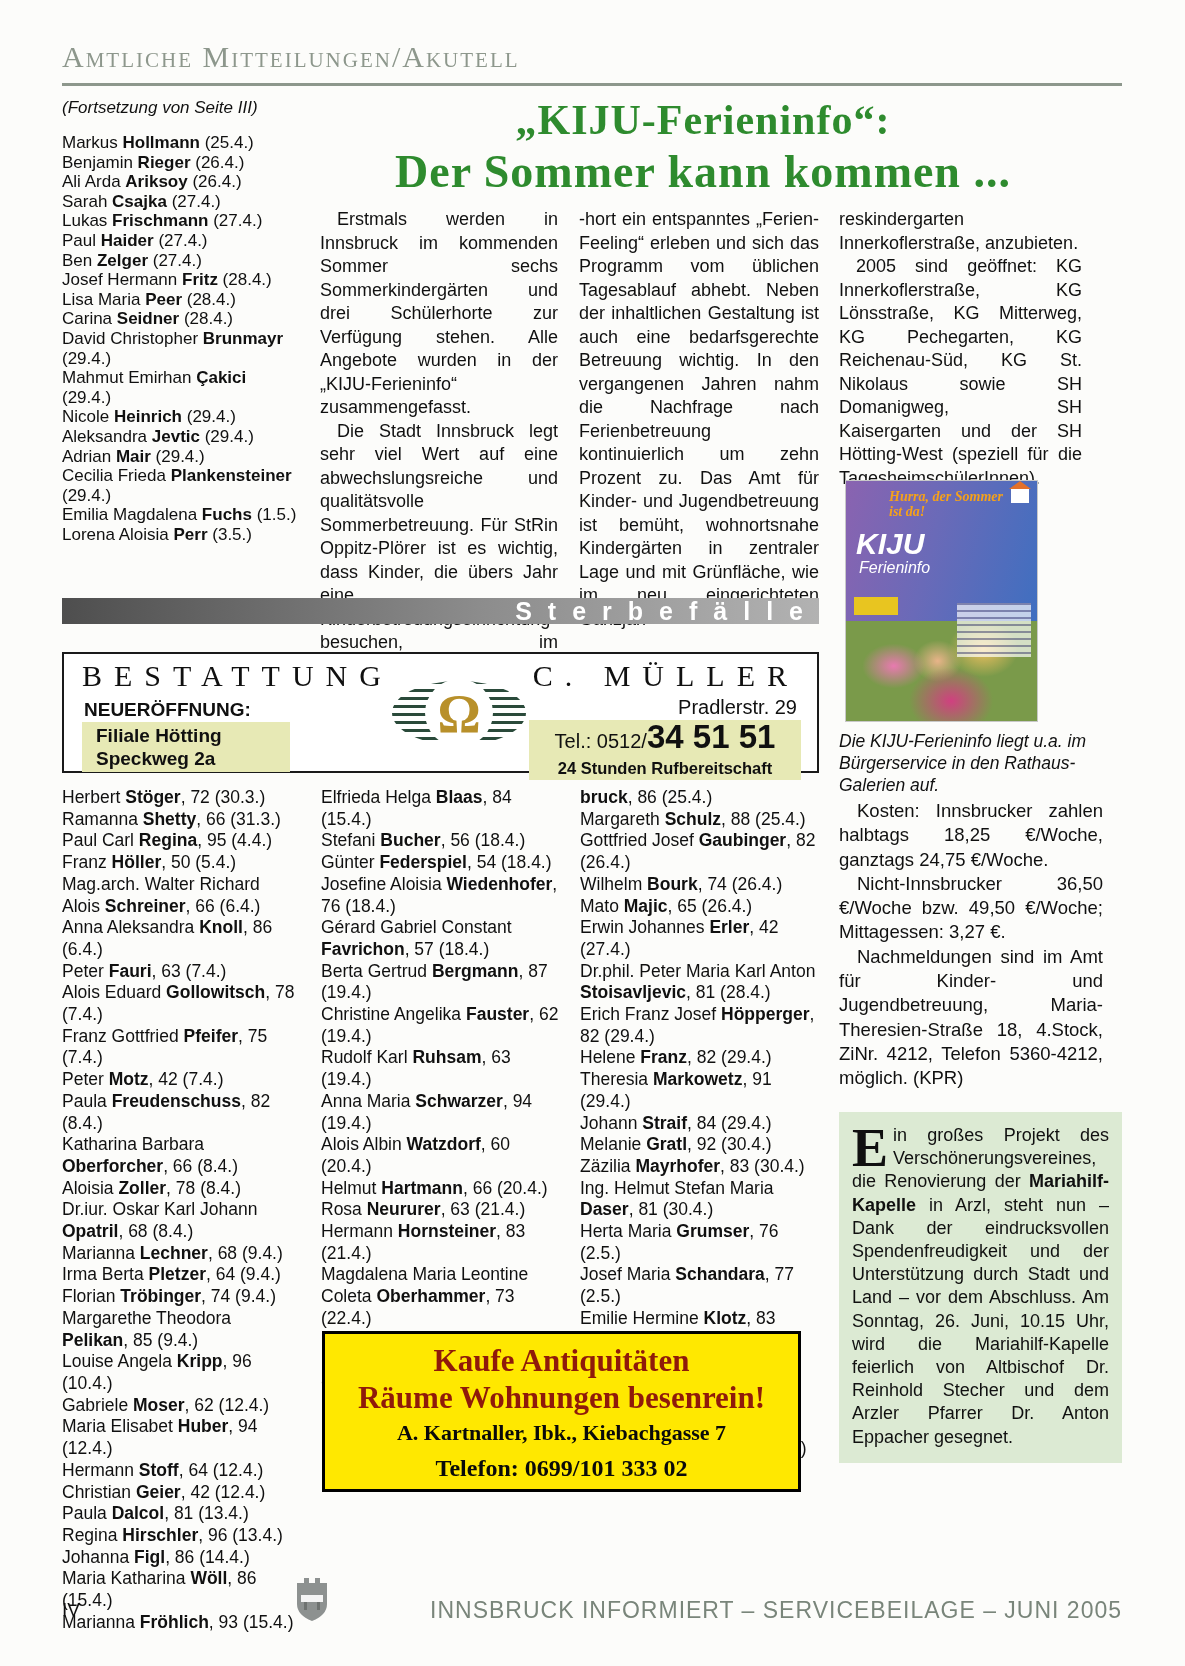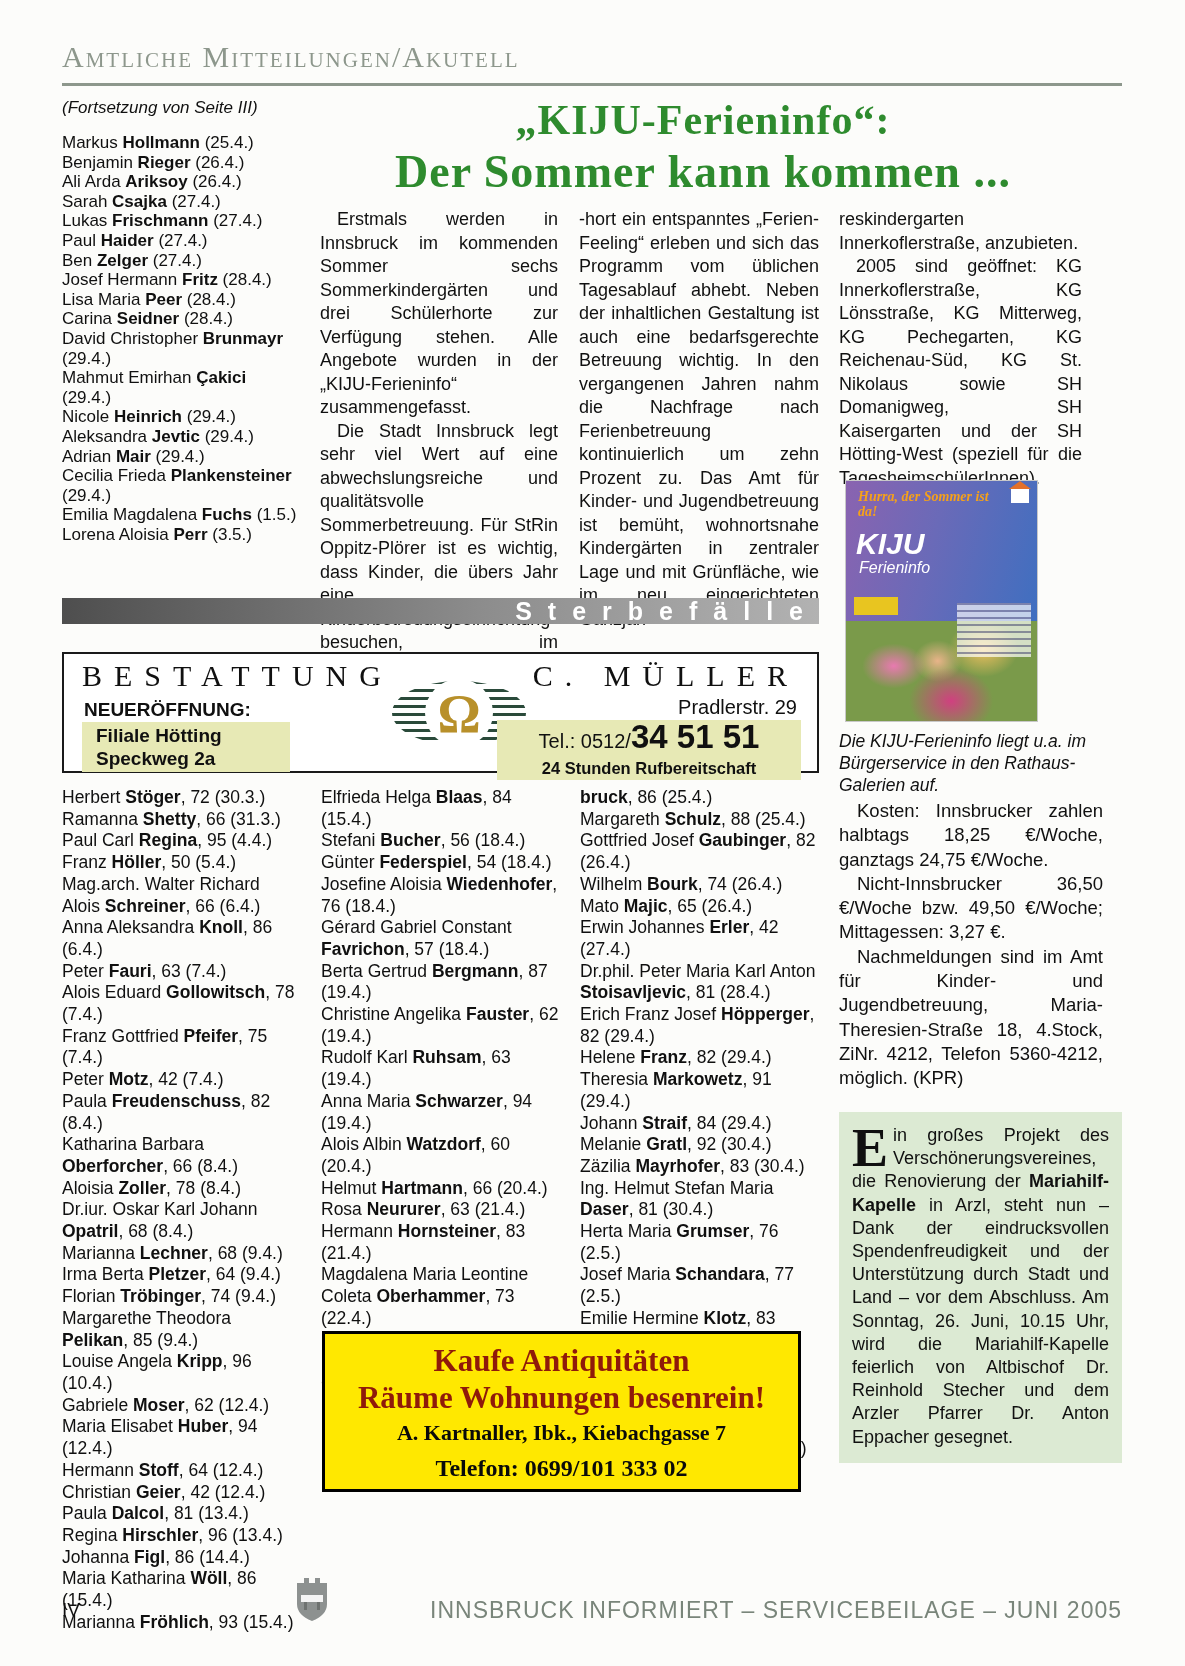--- a/index.html
+++ b/index.html
@@ -24,21 +24,21 @@
   .art-col { font-size:18px; line-height:23.5px; text-align:justify; hyphens:auto; }
   .art-col p { margin:0; }
   .art-col p.indent { text-indent:17px; }
   .art-col1 { left:320px; top:208px; width:238px; }
   .art-col2 { left:579px; top:208px; width:240px; }
   .art-col3 { left:839px; top:208px; width:243px; }
 
   
   .kiju { left:846px; top:481px; width:191px; height:240px; box-shadow:0 0 0 1px #c8c8c8; overflow:hidden; }
   .kiju-top { position:relative; width:100%; height:140px; background:linear-gradient(105deg,#8a63b0 0%,#6a6ab8 45%,#3f6fc0 100%); }
-  .kiju-script { color:#f5a11a; font-family:"Liberation Serif",serif; font-style:italic; font-weight:bold; font-size:14px; line-height:15px; padding:8px 34px 0 12px; }
+  .kiju-script { color:#f5a11a; font-family:"Liberation Serif",serif; font-style:italic; font-weight:bold; font-size:14px; line-height:15px; padding:8px 34px 0 12px;margin-left:31px; }
   .kiju-house { position:absolute; right:8px; top:8px; width:18px; height:14px; background:#fff; }
   .kiju-house::before { content:""; position:absolute; left:-2px; top:-8px; border-left:11px solid transparent; border-right:11px solid transparent; border-bottom:8px solid #e3702a; }
   .kiju-title { color:#fff; font-size:30px; font-weight:bold; font-style:italic; padding-left:10px; margin-top:10px; line-height:30px; }
   .kiju-sub { color:#fff; font-size:16px; font-style:italic; padding-left:13px; }
   .kiju-yellowbox { position:absolute; left:8px; bottom:6px; width:44px; height:18px; background:#e8c520; }
   .kiju-textblock { position:absolute; right:6px; bottom:-36px; width:74px; height:54px; background:rgba(255,255,255,0.85);
       background-image:repeating-linear-gradient(180deg,#8888aa 0 2px,transparent 2px 7px); opacity:.8; }
   .kiju-photo { width:100%; height:100px; background:
       radial-gradient(45px 32px at 25% 45%, #e87ab0 0%, rgba(232,122,176,0) 70%),
       radial-gradient(50px 40px at 72% 28%, #f0c060 0%, rgba(240,192,96,0) 70%),
@@ -58,21 +58,21 @@
   .b-neueroeffnung { position:absolute; left:20px; top:45px; font-size:19px; font-weight:bold; }
   .b-highlight { position:absolute; left:18px; top:68px; width:208px; background:var(--highlight-olive,#e7e9b5); padding:2px 14px; }
   .b-highlight div { font-size:19px; font-weight:bold; line-height:23px; }
   .omega { position:absolute; left:328px; top:12px; width:134px; height:94px; }
   .omega-lines { position:absolute; left:0; right:0; top:15px; height:64px; border-radius:50%;
       background:repeating-linear-gradient(180deg,#2a4a3a 0 3px,transparent 3px 8px); }
   .omega-glyph { position:absolute; left:50%; top:50%; transform:translate(-50%,-50%); width:68px; height:68px; background:#fff; border-radius:50%;
       font-family:"Liberation Serif",serif; font-size:54px; font-weight:bold; color:#b8902a; text-align:center; line-height:70px; }
   .b-title-right { position:absolute; right:18px; top:5px; font-family:"Liberation Serif",serif; font-size:30px; letter-spacing:12px; }
   .b-address { position:absolute; right:20px; top:42px; font-size:20px; }
-  .b-telbox { position:absolute; right:16px; top:66px; width:304px; background:var(--highlight-olive,#e7e9b5); text-align:center; padding:1px 8px 3px; }
+  .b-telbox { position:absolute; right:16px; top:66px; width:272px; background:var(--highlight-olive,#e7e9b5); text-align:center; padding:1px 8px 3px; }
   .b-telline { line-height:32px; white-space:nowrap; }
   .b-tel-prefix { font-size:20px; }
   .b-tel-number { font-size:33px; font-weight:bold; }
   .b-tel-note { font-size:16.5px; font-weight:bold; line-height:18px; }
 
   
   .deaths-col .entry { font-size:17.5px; line-height:21.7px; }
   .deaths1 { left:62px; top:787px; width:238px; }
   .deaths2 { left:321px; top:787px; width:240px; }
   .deaths3 { left:580px; top:787px; width:240px; }

